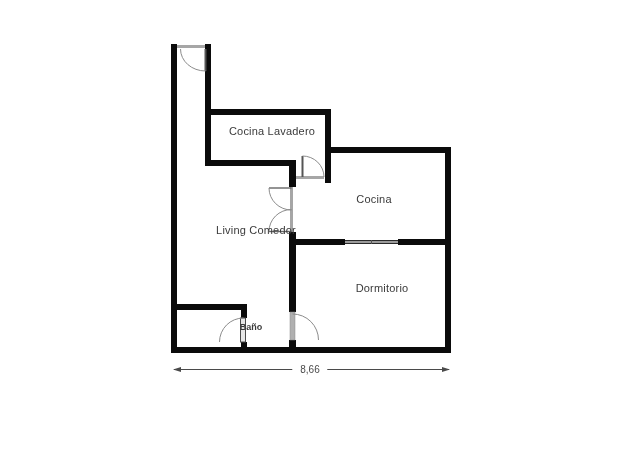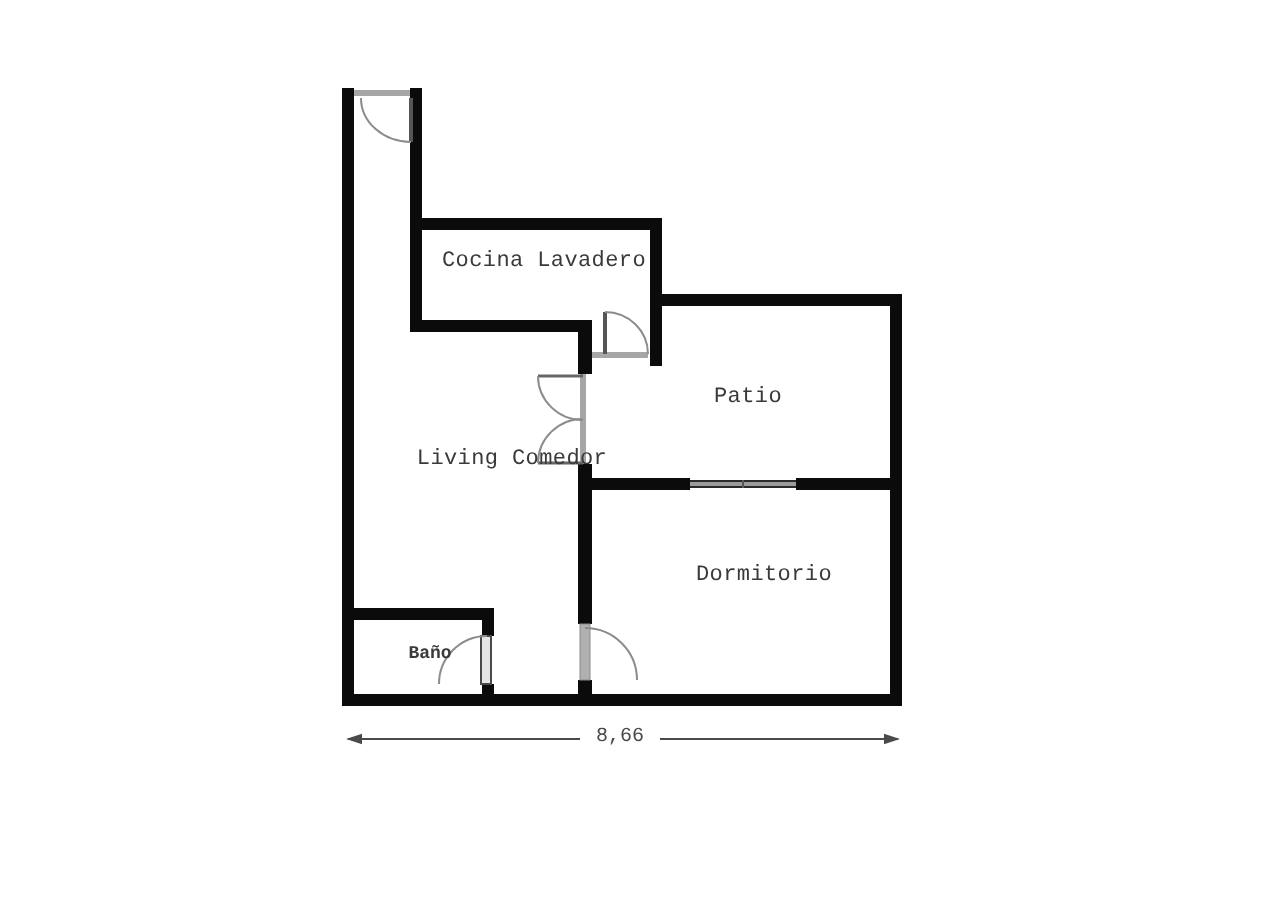--- a/index.html
+++ b/index.html
@@ -1,28 +1,28 @@
 <!DOCTYPE html>
 <html style="--wall: #0b0b0b; --door_gray: #a6a6a6; --arc: #8c8c8c; --text: #3a3a3a; --dim: #4a4a4a; --bg: #ffffff;"><head>
 <meta charset="utf-8">
 <style>
   :root{
     --wall:#0b0b0b; --door_gray:#a6a6a6; --arc:#8c8c8c;
     --text:#3a3a3a; --dim:#4a4a4a; --bg:#ffffff; --leaf:#e6e6e6;
   }
   html,body{margin:0;padding:0;background:var(--bg);}
   #stage{position:relative;width:636px;height:402px;background:var(--bg);
-         font-family:Liberation Mono, monospace;overflow:hidden;}
+         font-family:Liberation Sans, sans-serif;overflow:hidden;}
   .wall{position:absolute;background:var(--wall);}
   .threshold{position:absolute;background:var(--door_gray);}
   .window{position:absolute;background:#9b9b9b;border-top:1px solid #2a2a2a;border-bottom:1px solid #2a2a2a;}
   .window-mullion{position:absolute;background:#555;}
   .room-label{position:absolute;transform:translate(-50%,-50%);color:var(--text);
               font-size:11px;white-space:nowrap;letter-spacing:0.2px;}
-  .room-label.small{font-size:9px;font-weight:bold;letter-spacing:0;}
+  .room-label.small{font-size:9px;font-weight:bold;letter-spacing:0;margin-left:36px;}
   #door-svg{position:absolute;left:0;top:0;pointer-events:none;}
   .dim-label{position:absolute;transform:translate(-50%,-50%);color:var(--dim);
              font-size:10px;background:var(--bg);padding:0 8px;white-space:nowrap;text-align:right;}
 </style>
 </head>
 <body>
 
 <div id="stage">
 
   <div class="wall" style="left:171px;top:44px;width:6px;height:309px;"></div>
@@ -67,20 +67,20 @@
 
     <rect x="290" y="312" width="5" height="28" style="fill:#b0b0b0;stroke:#8a8a8a;stroke-width:0.5"></rect>
     <path d="M 292.5 314 A 26 26 0 0 1 318.5 340" style="fill:none;stroke:var(--arc);stroke-width:1"></path>
 
     <line x1="174" y1="369.5" x2="449" y2="369.5" style="stroke:var(--dim);stroke-width:1"></line>
     <path d="M 173 369.5 l 8 -2.6 l 0 5.2 z" style="fill:var(--dim)"></path>
     <path d="M 450 369.5 l -8 -2.6 l 0 5.2 z" style="fill:var(--dim)"></path>
   </svg>
 
   <div class="room-label" style="left:272px;top:131px;">Cocina Lavadero</div>
-  <div class="room-label" style="left:374px;top:199px;">Patio</div>
+  <div class="room-label" style="left:374px;top:199px;">Cocina</div>
   <div class="room-label" style="left:234px;top:230px;padding-left:44px;">Living Comedor</div>
   <div class="room-label" style="left:361px;top:288px;padding-left:42px;">Dormitorio</div>
   <div class="room-label small" style="left:215px;top:327px;">Baño</div>
 
   <div class="dim-label" style="left:310px;top:369px;">8,66</div>
 
 </div>
 
 </body></html>

